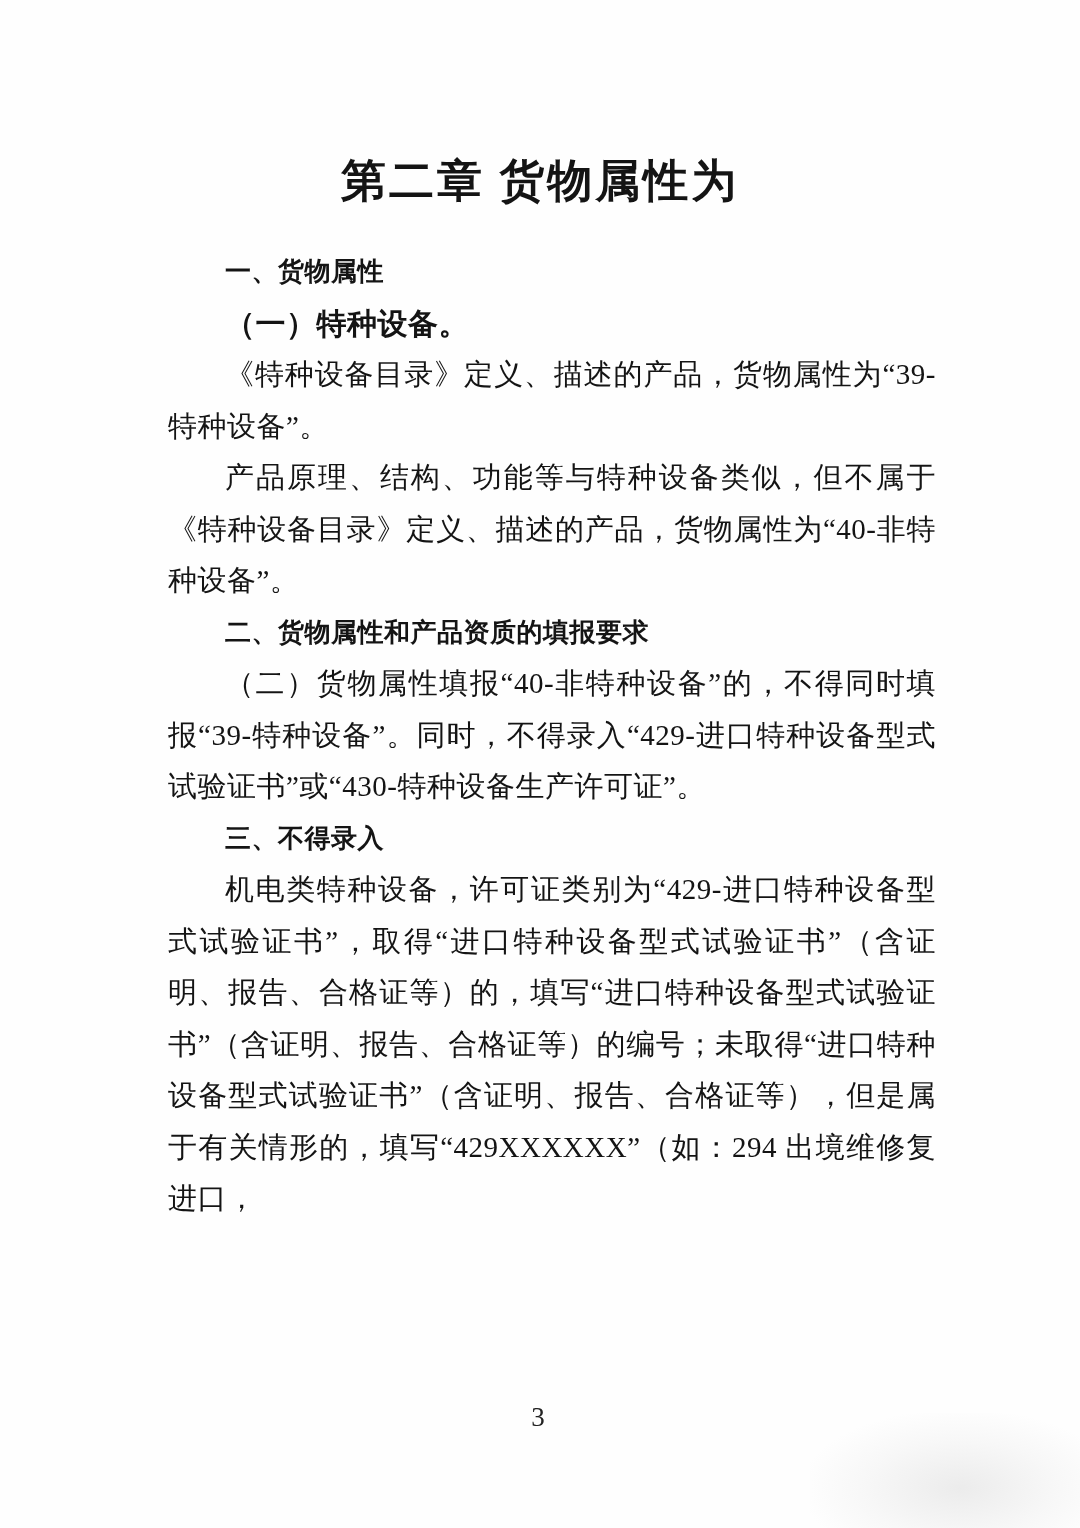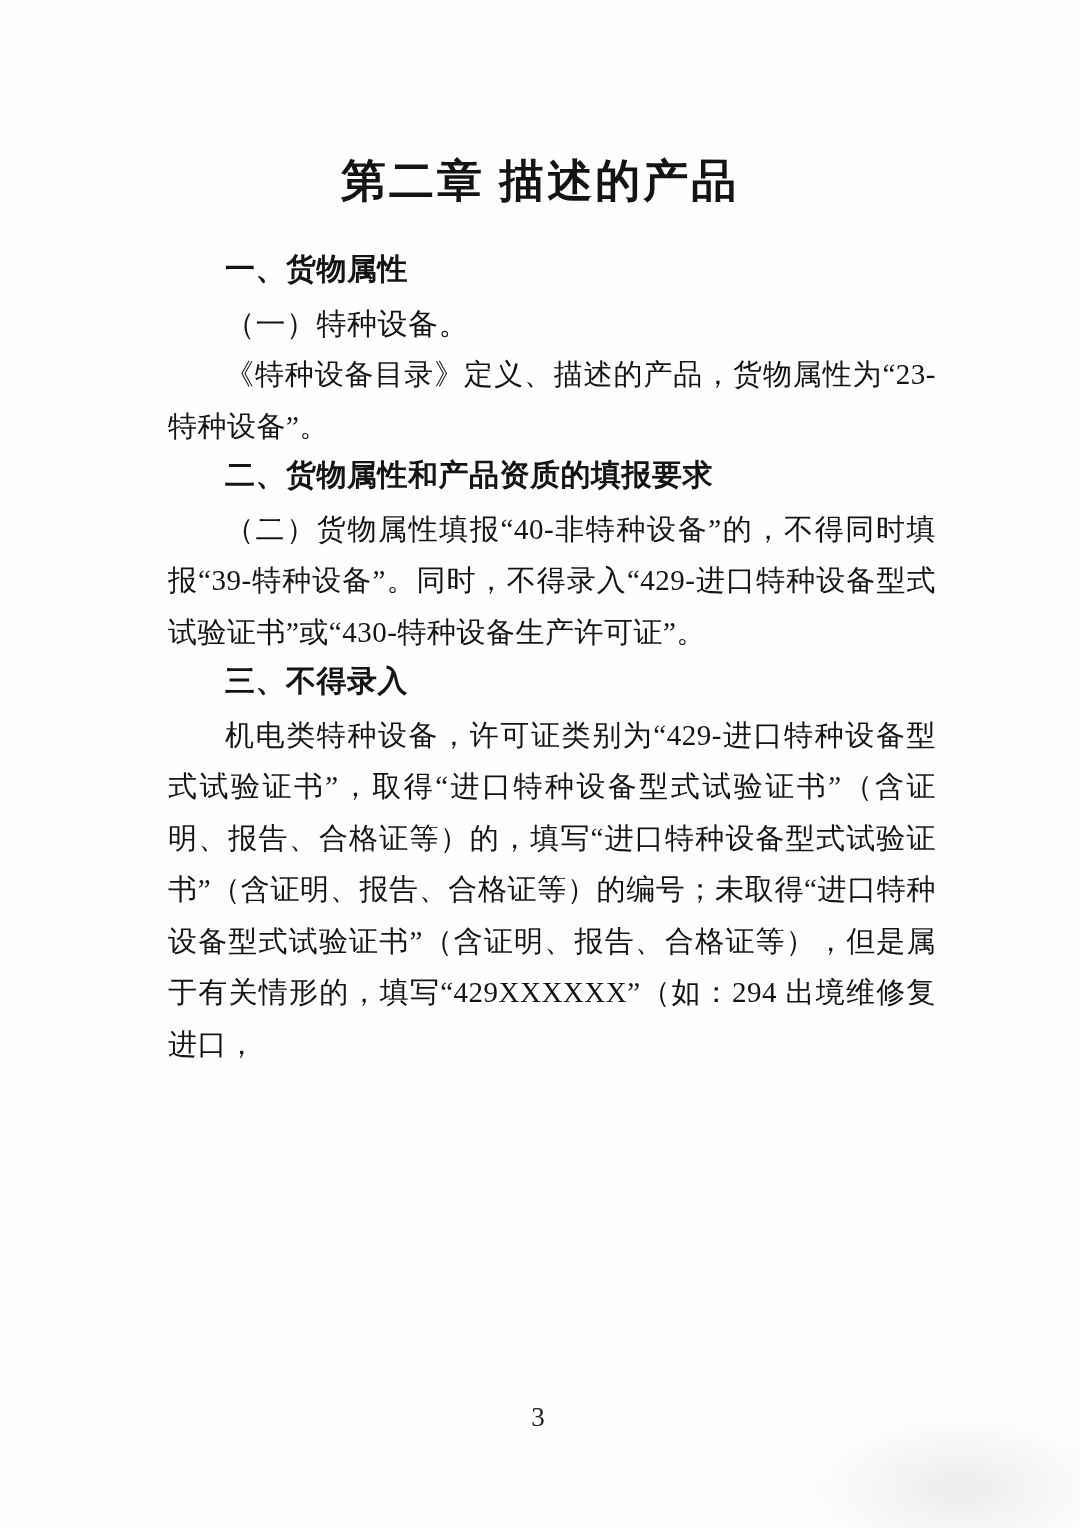--- a/index.html
+++ b/index.html
@@ -39,27 +39,27 @@
     line-height: 51.5px;
     text-align: justify;
     text-justify: inter-character;
     letter-spacing: 0.5px;
   }
   .content p {
     margin: 0;
     text-indent: 57px;
   }
   .content p.h1 {
-    font-family: Liberation Mono, monospace;
+    font-family: Liberation Sans, sans-serif;
     font-weight: bold;
-    font-size: 30px;
+    font-size: 26px;
   }
   .content p.h2 {
     font-family: "Liberation Serif", "DejaVu Serif", serif;
-    font-weight: normal;
+    font-weight: bold;
     font-size: 30px;
   }
   .page-footer {
     position: absolute;
     top: 1402px;
     left: 0;
     width: 1076px;
     text-align: center;
     font-family: "Liberation Serif", "DejaVu Serif", serif;
     font-size: 27px;
@@ -76,26 +76,27 @@
       rgba(200,200,200,0.12) 45%,
       rgba(255,255,255,0) 75%);
     pointer-events: none;
   }
 </style>
 </head>
 <body>
 
 <div class="page">
 
-  <h1 class="doc-title">第二章 描述的产品</h1>
+  <h1 class="doc-title">第二章 货物属性为</h1>
 
   <div class="content">
     <p class="h1">一、货物属性</p>
     <p class="h2">（一）特种设备。</p>
-    <p class="para">《特种设备目录》定义、描述的产品，货物属性为“23-特种设备”。</p>
+    <p class="para">《特种设备目录》定义、描述的产品，货物属性为“39-特种设备”。</p>
+    <p class="para">产品原理、结构、功能等与特种设备类似，但不属于《特种设备目录》定义、描述的产品，货物属性为“40-非特种设备”。</p>
     <p class="h1">二、货物属性和产品资质的填报要求</p>
     <p class="para">（二）货物属性填报“40-非特种设备”的，不得同时填报“39-特种设备”。同时，不得录入“429-进口特种设备型式试验证书”或“430-特种设备生产许可证”。</p>
     <p class="h1">三、不得录入</p>
     <p class="para">机电类特种设备，许可证类别为“429-进口特种设备型式试验证书”，取得“进口特种设备型式试验证书”（含证明、报告、合格证等）的，填写“进口特种设备型式试验证书”（含证明、报告、合格证等）的编号；未取得“进口特种设备型式试验证书”（含证明、报告、合格证等），但是属于有关情形的，填写“429XXXXXX”（如：294 出境维修复进口，</p>
   </div>
 
   <div class="page-footer">3</div>
 
   <div class="watermark-smudge"></div>
 

